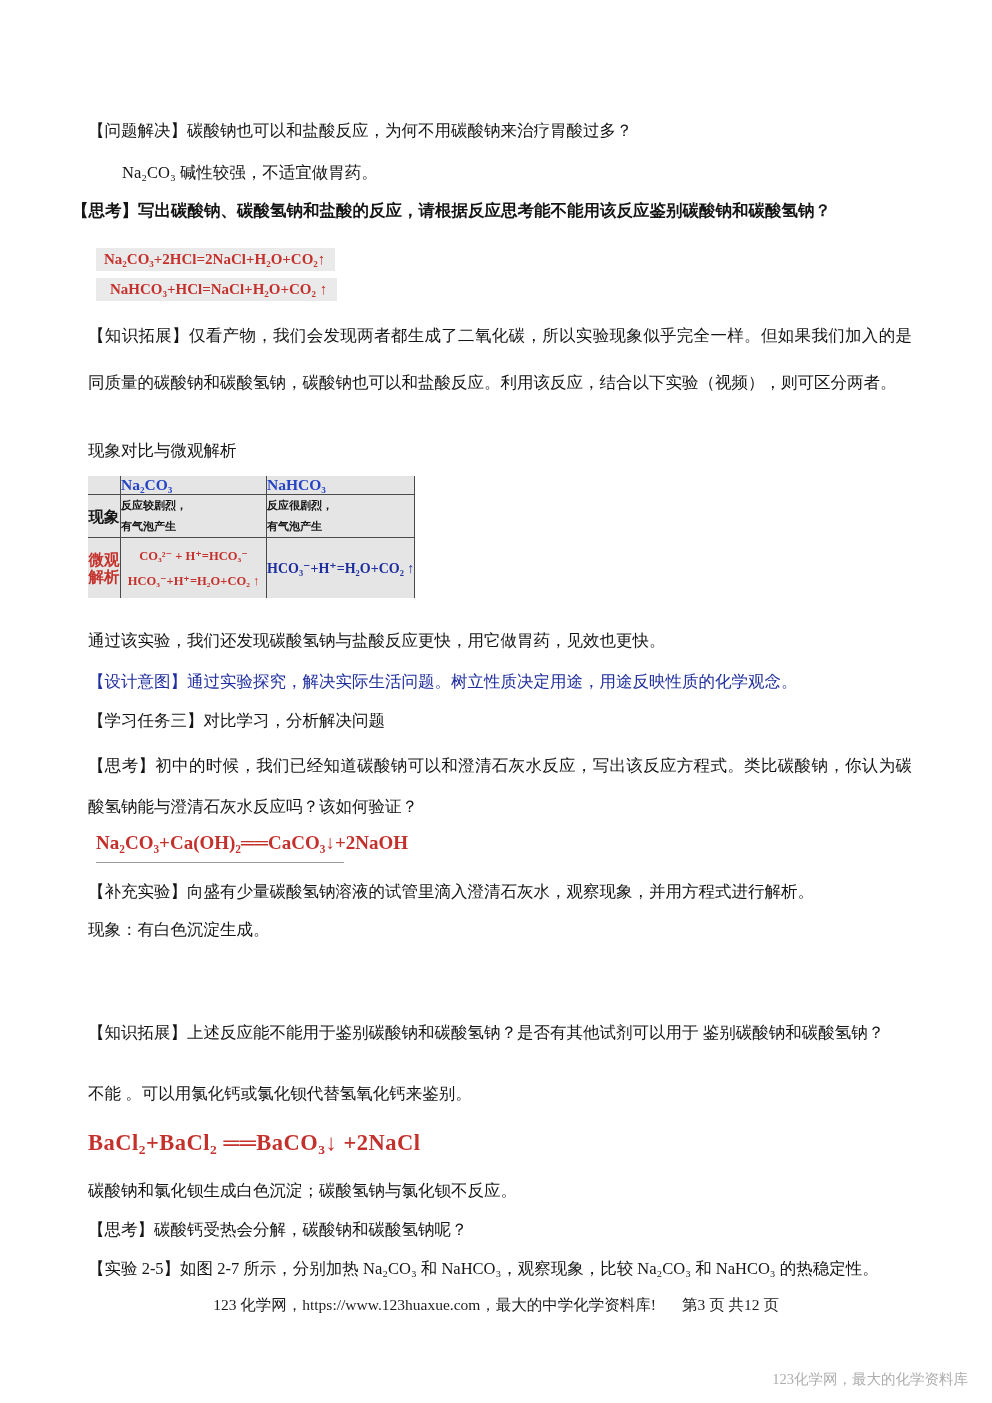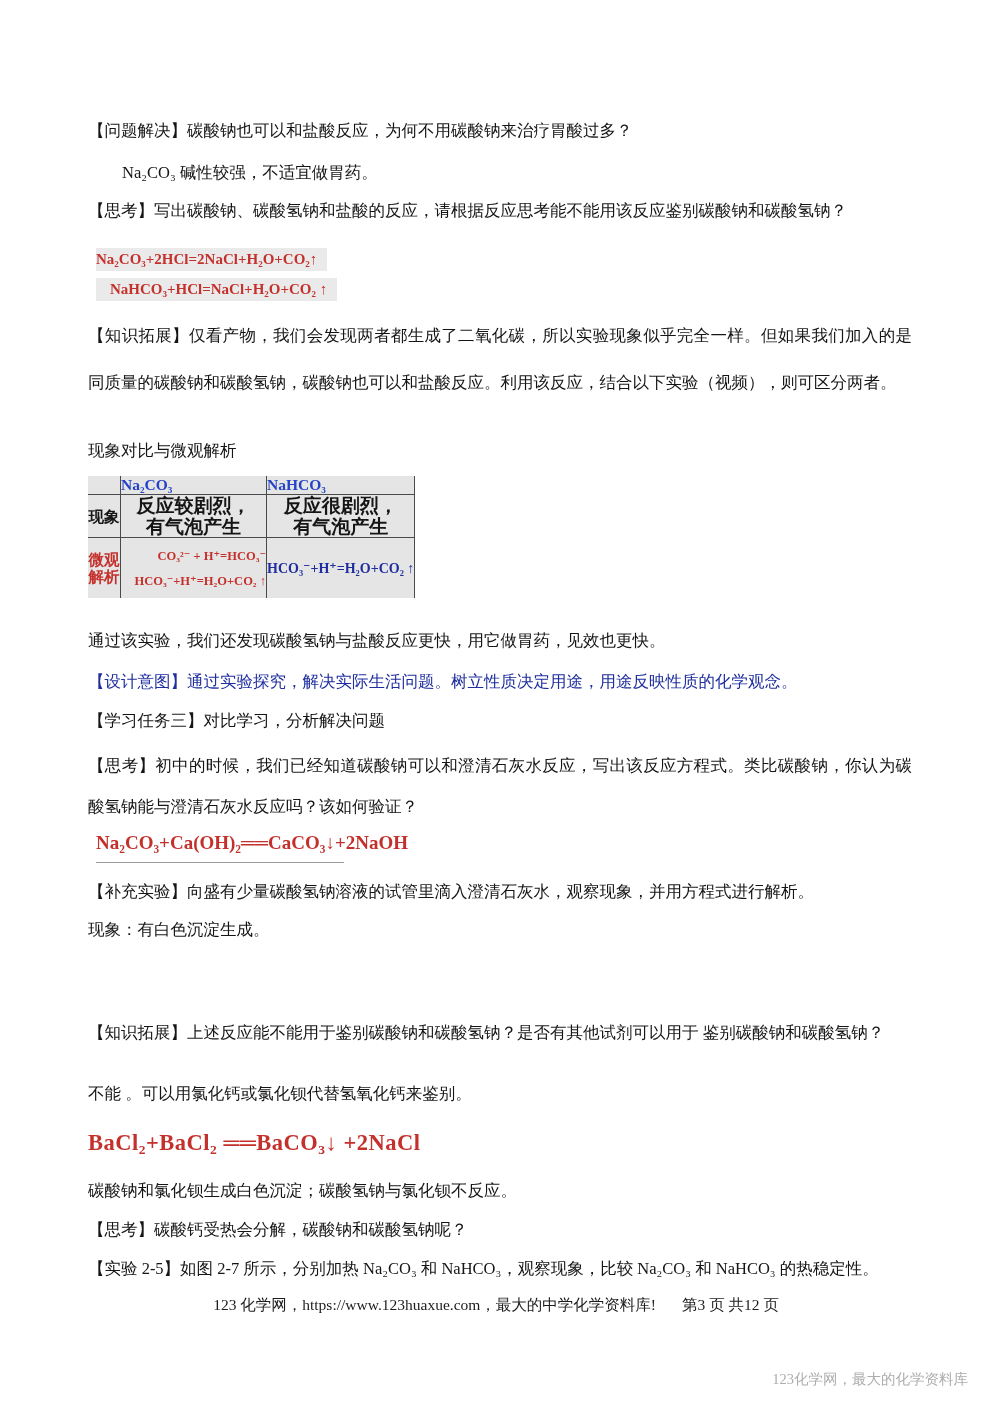--- a/index.html
+++ b/index.html
@@ -18,21 +18,21 @@
   .lh47{line-height:47px;}
   .lh41{line-height:41px;}
   .lh42{line-height:42px;}
   .blue{color:#1f2e9e;}
   .eq-strip{
     display:inline-block;
     background:#eaeaea;
     color:#c4312c;
     font-weight:bold;
     font-size:15px;
-    padding:3px 10px 3px 0;
+    padding:3px 10px 3px 8px;
     white-space:nowrap;
   }
   .eq-caoh{
     color:#c4312c;font-weight:bold;font-size:19px;white-space:nowrap;
   }
   .underline-bar{height:0;border-top:1px solid #9a9a9a;}
   .eq-box{
     background:#ececec;
     border-bottom:1px solid #c9a98f;
     padding:3px 10px 4px 8px;
@@ -45,39 +45,39 @@
   
   table.cmp{border-collapse:collapse;background:#e5e5e5;}
   table.cmp td{padding:0;vertical-align:middle;}
   td.lbl{width:32px;text-align:center;font-weight:bold;font-size:15.5px;line-height:17px;padding:4px 2px;}
   td.c1{width:145px;}
   td.c2{width:122px;}
   .vline-l{border-left:1px solid #4a4a4a;}
   .vline-r{border-right:1px solid #4a4a4a;}
   .hline-b{border-bottom:1px solid #4a4a4a;}
   .hdr{color:#2443c5;font-weight:bold;font-size:15.5px;padding:6px 0 8px 14px;text-align:left;}
-  .phen{font-weight:bold;font-size:19px;text-align:center;line-height:21px;padding:6px 0;}
-  .micro-red{color:#c4312c;font-weight:bold;font-size:12.5px;line-height:16px;text-align:right;padding-left:10px;white-space:nowrap;}
+  .phen{font-weight:bold;font-size:11px;text-align:left;line-height:21px;padding:6px 0;}
+  .micro-red{color:#c4312c;font-weight:bold;font-size:12.5px;line-height:16px;text-align:center;padding-left:10px;white-space:nowrap;}
   .micro-red .l2{margin-top:9px;}
   .micro-blue{color:#1f2e9e;font-weight:bold;font-size:14px;text-align:center;white-space:nowrap;}
   .lbl-red{color:#c4312c;}
   .footer{width:100%;text-align:center;font-size:15.5px;color:#1c1c1c;}
   .footer .gap{display:inline-block;width:26px;}
   .watermark{font-size:14.5px;color:#adadad;white-space:nowrap;}
 </style>
 </head>
 <body>
 
 <div class="page">
 
   <div class="abs para" style="left:88px;top:120px;">【问题解决】碳酸钠也可以和盐酸反应，为何不用碳酸钠来治疗胃酸过多？</div>
 
   <div class="abs para" style="left:122px;top:162px;">Na₂CO₃ 碱性较强，不适宜做胃药。</div>
 
-  <div class="abs para" style="left:88px;top:200px;">【思考】写出碳酸钠、碳酸氢钠和盐酸的反应，请根据反应思考能不能用该反应鉴别碳酸钠和碳酸氢钠？</div>
+  <div class="abs para" style="left:72px;top:200px;font-weight:bold;">【思考】写出碳酸钠、碳酸氢钠和盐酸的反应，请根据反应思考能不能用该反应鉴别碳酸钠和碳酸氢钠？</div>
 
   <div class="abs" style="left:96px;top:248px;">
     <span class="eq-strip">Na₂CO₃+2HCl=2NaCl+H₂O+CO₂↑</span>
   </div>
 
   <div class="abs" style="left:96px;top:278px;">
     <span class="eq-strip" style="padding-left:14px;">NaHCO₃+HCl=NaCl+H₂O+CO₂ ↑</span>
   </div>
 
   <div class="abs wrap lh47" style="left:88px;top:312px;width:824px;">【知识拓展】仅看产物，我们会发现两者都生成了二氧化碳，所以实验现象似乎完全一样。但如果我们加入的是同质量的碳酸钠和碳酸氢钠，碳酸钠也可以和盐酸反应。利用该反应，结合以下实验（视频），则可区分两者。</div>

